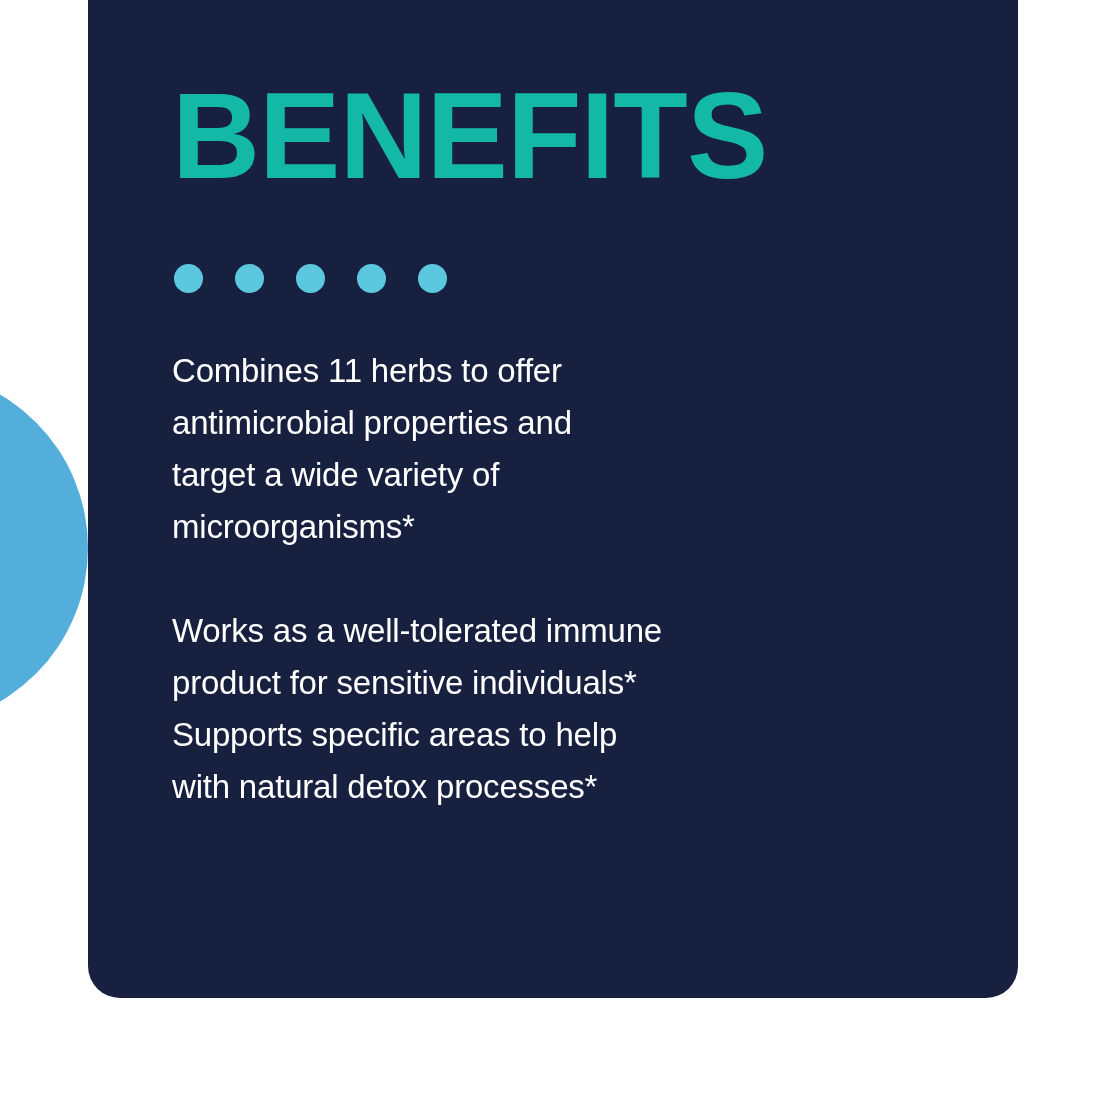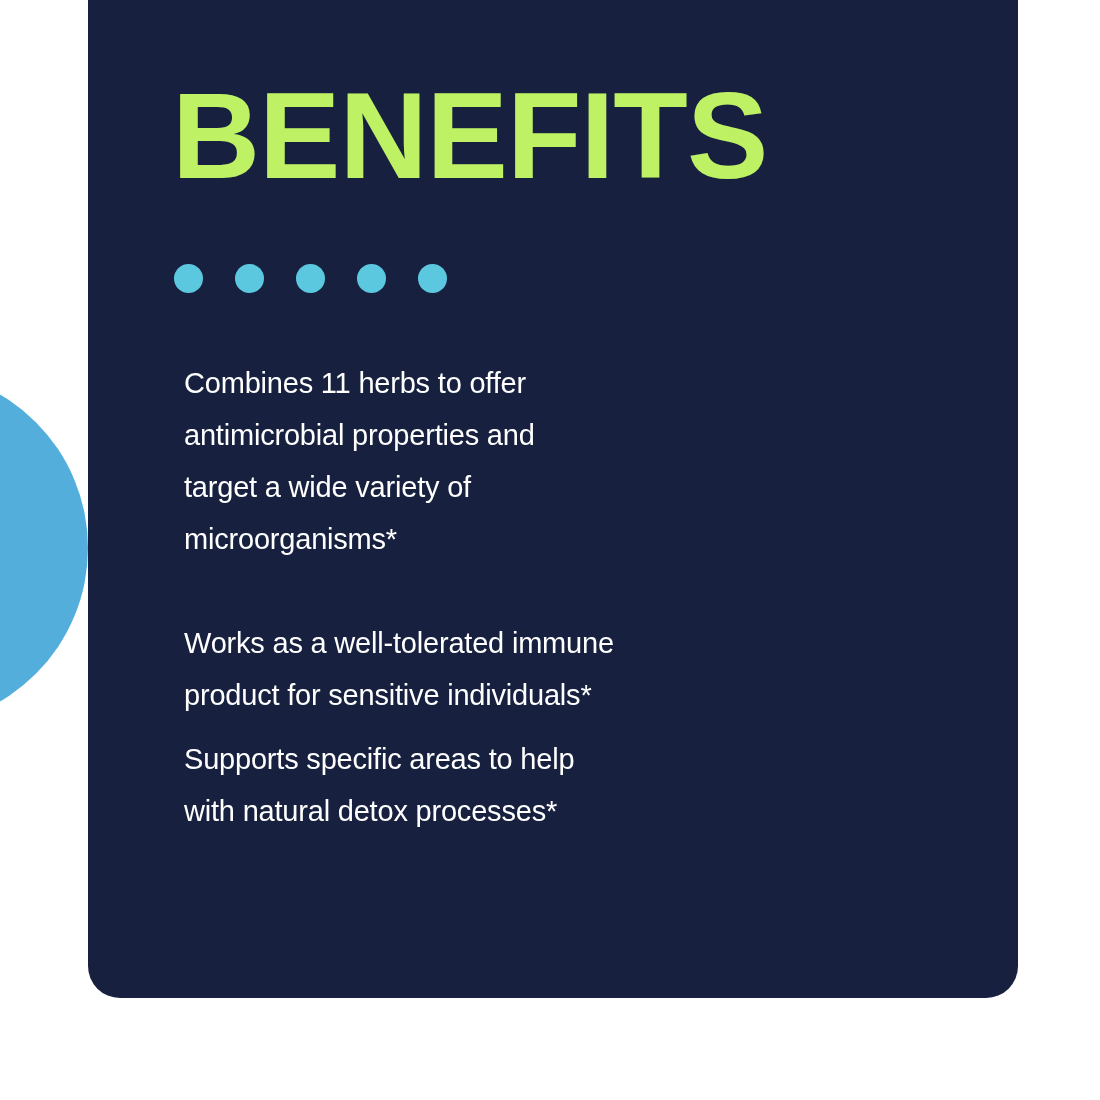--- a/index.html
+++ b/index.html
@@ -58,21 +58,21 @@
   #benefits-title {
     position: absolute;
     left: 84px;
     top: 75px;
     margin: 0;
     font-family: "Liberation Sans", sans-serif;
     font-size: 122px;
     font-weight: 700;
     line-height: 1.0;
     letter-spacing: -1px;
-    color: #bef264;
+    color: #14b8a6;
     white-space: nowrap;
   }
 
   #dot-row {
     position: absolute;
     left: 86px;
     top: 264px;
     display: flex;
     gap: 32px;
   }
@@ -84,27 +84,27 @@
   }
 
   #benefit-list {
     position: absolute;
     left: 84px;
     top: 345px;
     width: 810px;
   }
   .benefit-item {
     font-family: "Liberation Sans", sans-serif;
-    font-size: 29px;
+    font-size: 33px;
     font-weight: 400;
     line-height: 52px;
     color: #ffffff;
     letter-spacing: -0.2px;
     white-space: pre-line;
-    margin: 12px;
+    margin: 0;
   }
   .benefit-item.gap-small { margin-bottom: 52px; }
   .benefit-item.gap-large { margin-bottom: 104px; }
   .benefit-item.gap-none  { margin-bottom: 0; }
 </style>
 </head>
 <body>
 
 <div id="stage">
 

